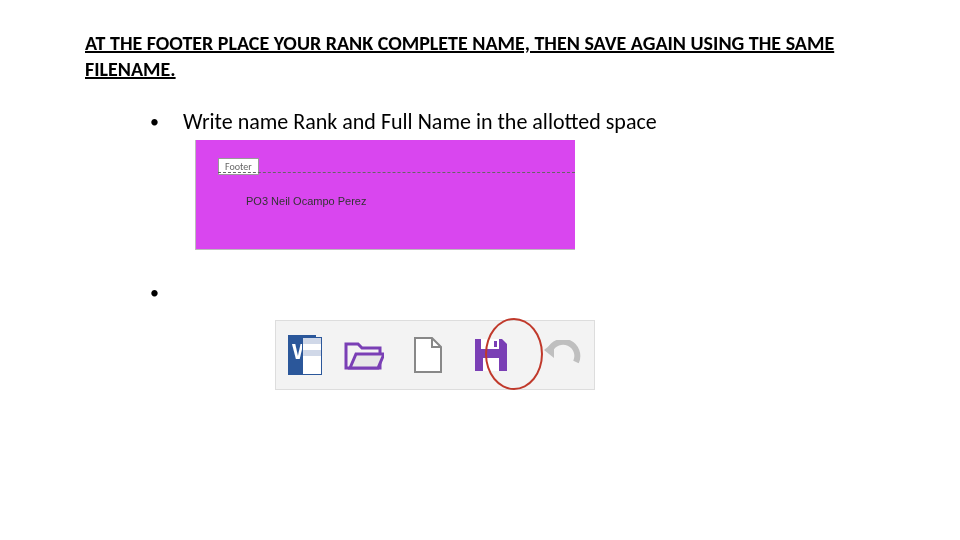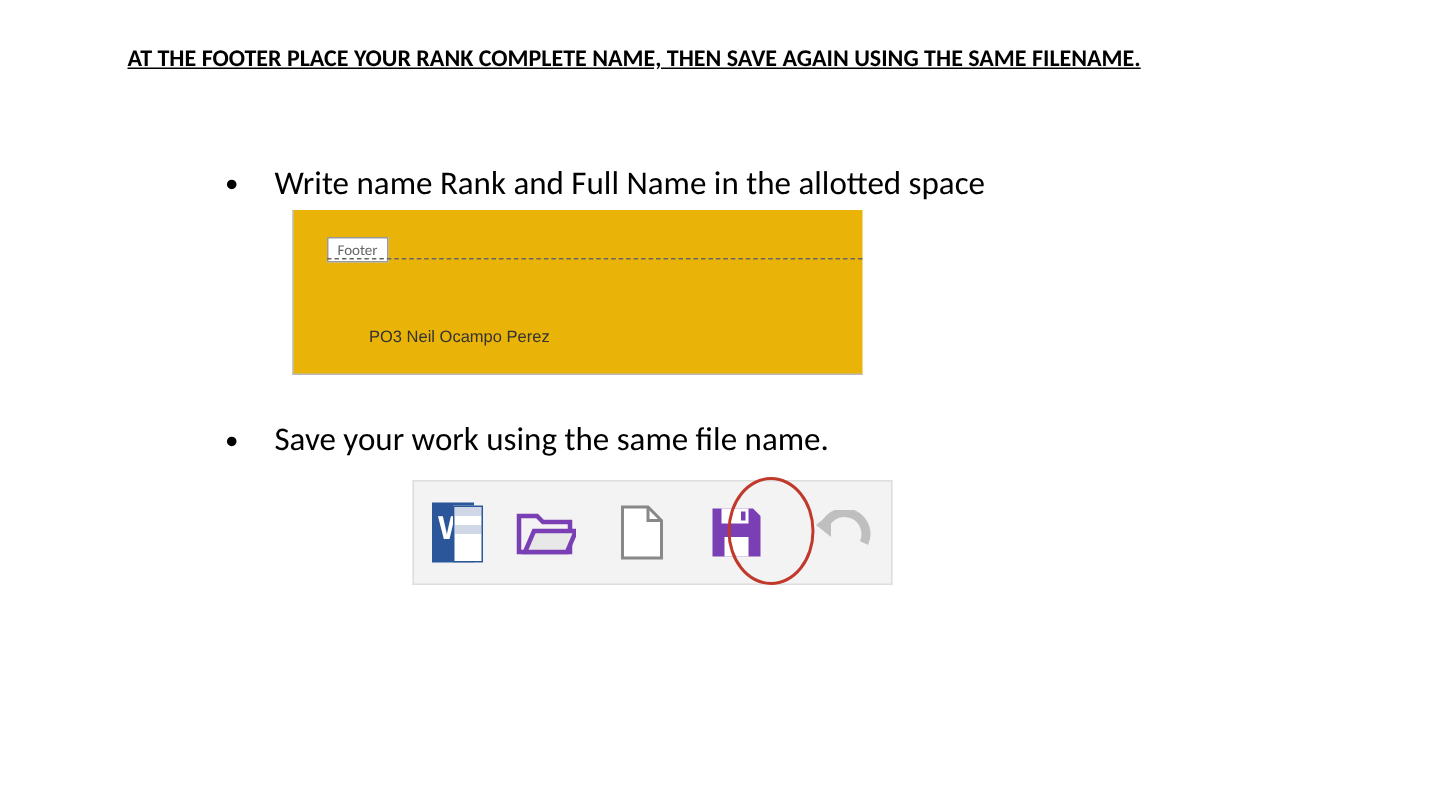--- a/index.html
+++ b/index.html
@@ -9,21 +9,21 @@
     background: #fff;
     font-family: Calibri, Arial, sans-serif;
     color: #000;
     position: relative;
   }
   .heading {
     position: absolute;
     left: 85px;
     top: 30px;
     width: 790px;
-    font-size: 16px;
+    font-size: 20px;
     font-weight: bold;
     text-decoration: underline;
     line-height: 1.3;
   }
   .bullet-1 {
     position: absolute;
     left: 150px;
     top: 108px;
     font-size: 22px;
     display: flex;
@@ -43,21 +43,21 @@
     line-height: 28px;
   }
   .footer-area {
     position: absolute;
     left: 195px;
     top: 140px;
     width: 380px;
     height: 110px;
     border-left: 1px solid #bbb;
     border-bottom: 1px solid #bbb;
-    background: #eab308;
+    background: #d946ef;
   }
   .footer-tab {
     position: absolute;
     left: 22px;
     top: 18px;
     background: #fff;
     border: 1px solid #999;
     padding: 1px 6px;
     font-size: 10px;
     color: #666;
@@ -69,21 +69,20 @@
     top: 32px;
     border-top: 1px dashed #666;
   }
   .footer-text {
     position: absolute;
     left: 50px;
     top: 55px;
     font-size: 11px;
     color: #333;
     font-family: Arial, sans-serif;
-    margin-top: 24px;
   }
   .toolbar {
     position: absolute;
     left: 275px;
     top: 320px;
     width: 320px;
     height: 70px;
     background: #f3f3f3;
     border: 1px solid #ddd;
     display: flex;
@@ -143,21 +142,20 @@
 </div>
 
 <div class="footer-area">
   <div class="footer-tab">Footer</div>
   <div class="footer-dashed"></div>
   <div class="footer-text">PO3 Neil Ocampo Perez</div>
 </div>
 
 <div class="bullet-2">
   <span class="bullet-dot">•</span>
-  <span>Save your work using the same file name.</span>
 </div>
 
 <div class="toolbar">
   <div class="word-icon"></div>
   <div class="folder-icon">
     <svg width="40" height="34" viewBox="0 0 40 34">
       <path d="M2 6 L14 6 L18 10 L36 10 L36 30 L2 30 Z" fill="none" stroke="#7a3fb5" stroke-width="3"></path>
       <path d="M6 30 L12 16 L40 16 L34 30 Z" fill="#e8e8e8" stroke="#7a3fb5" stroke-width="3"></path>
     </svg>
   </div>

